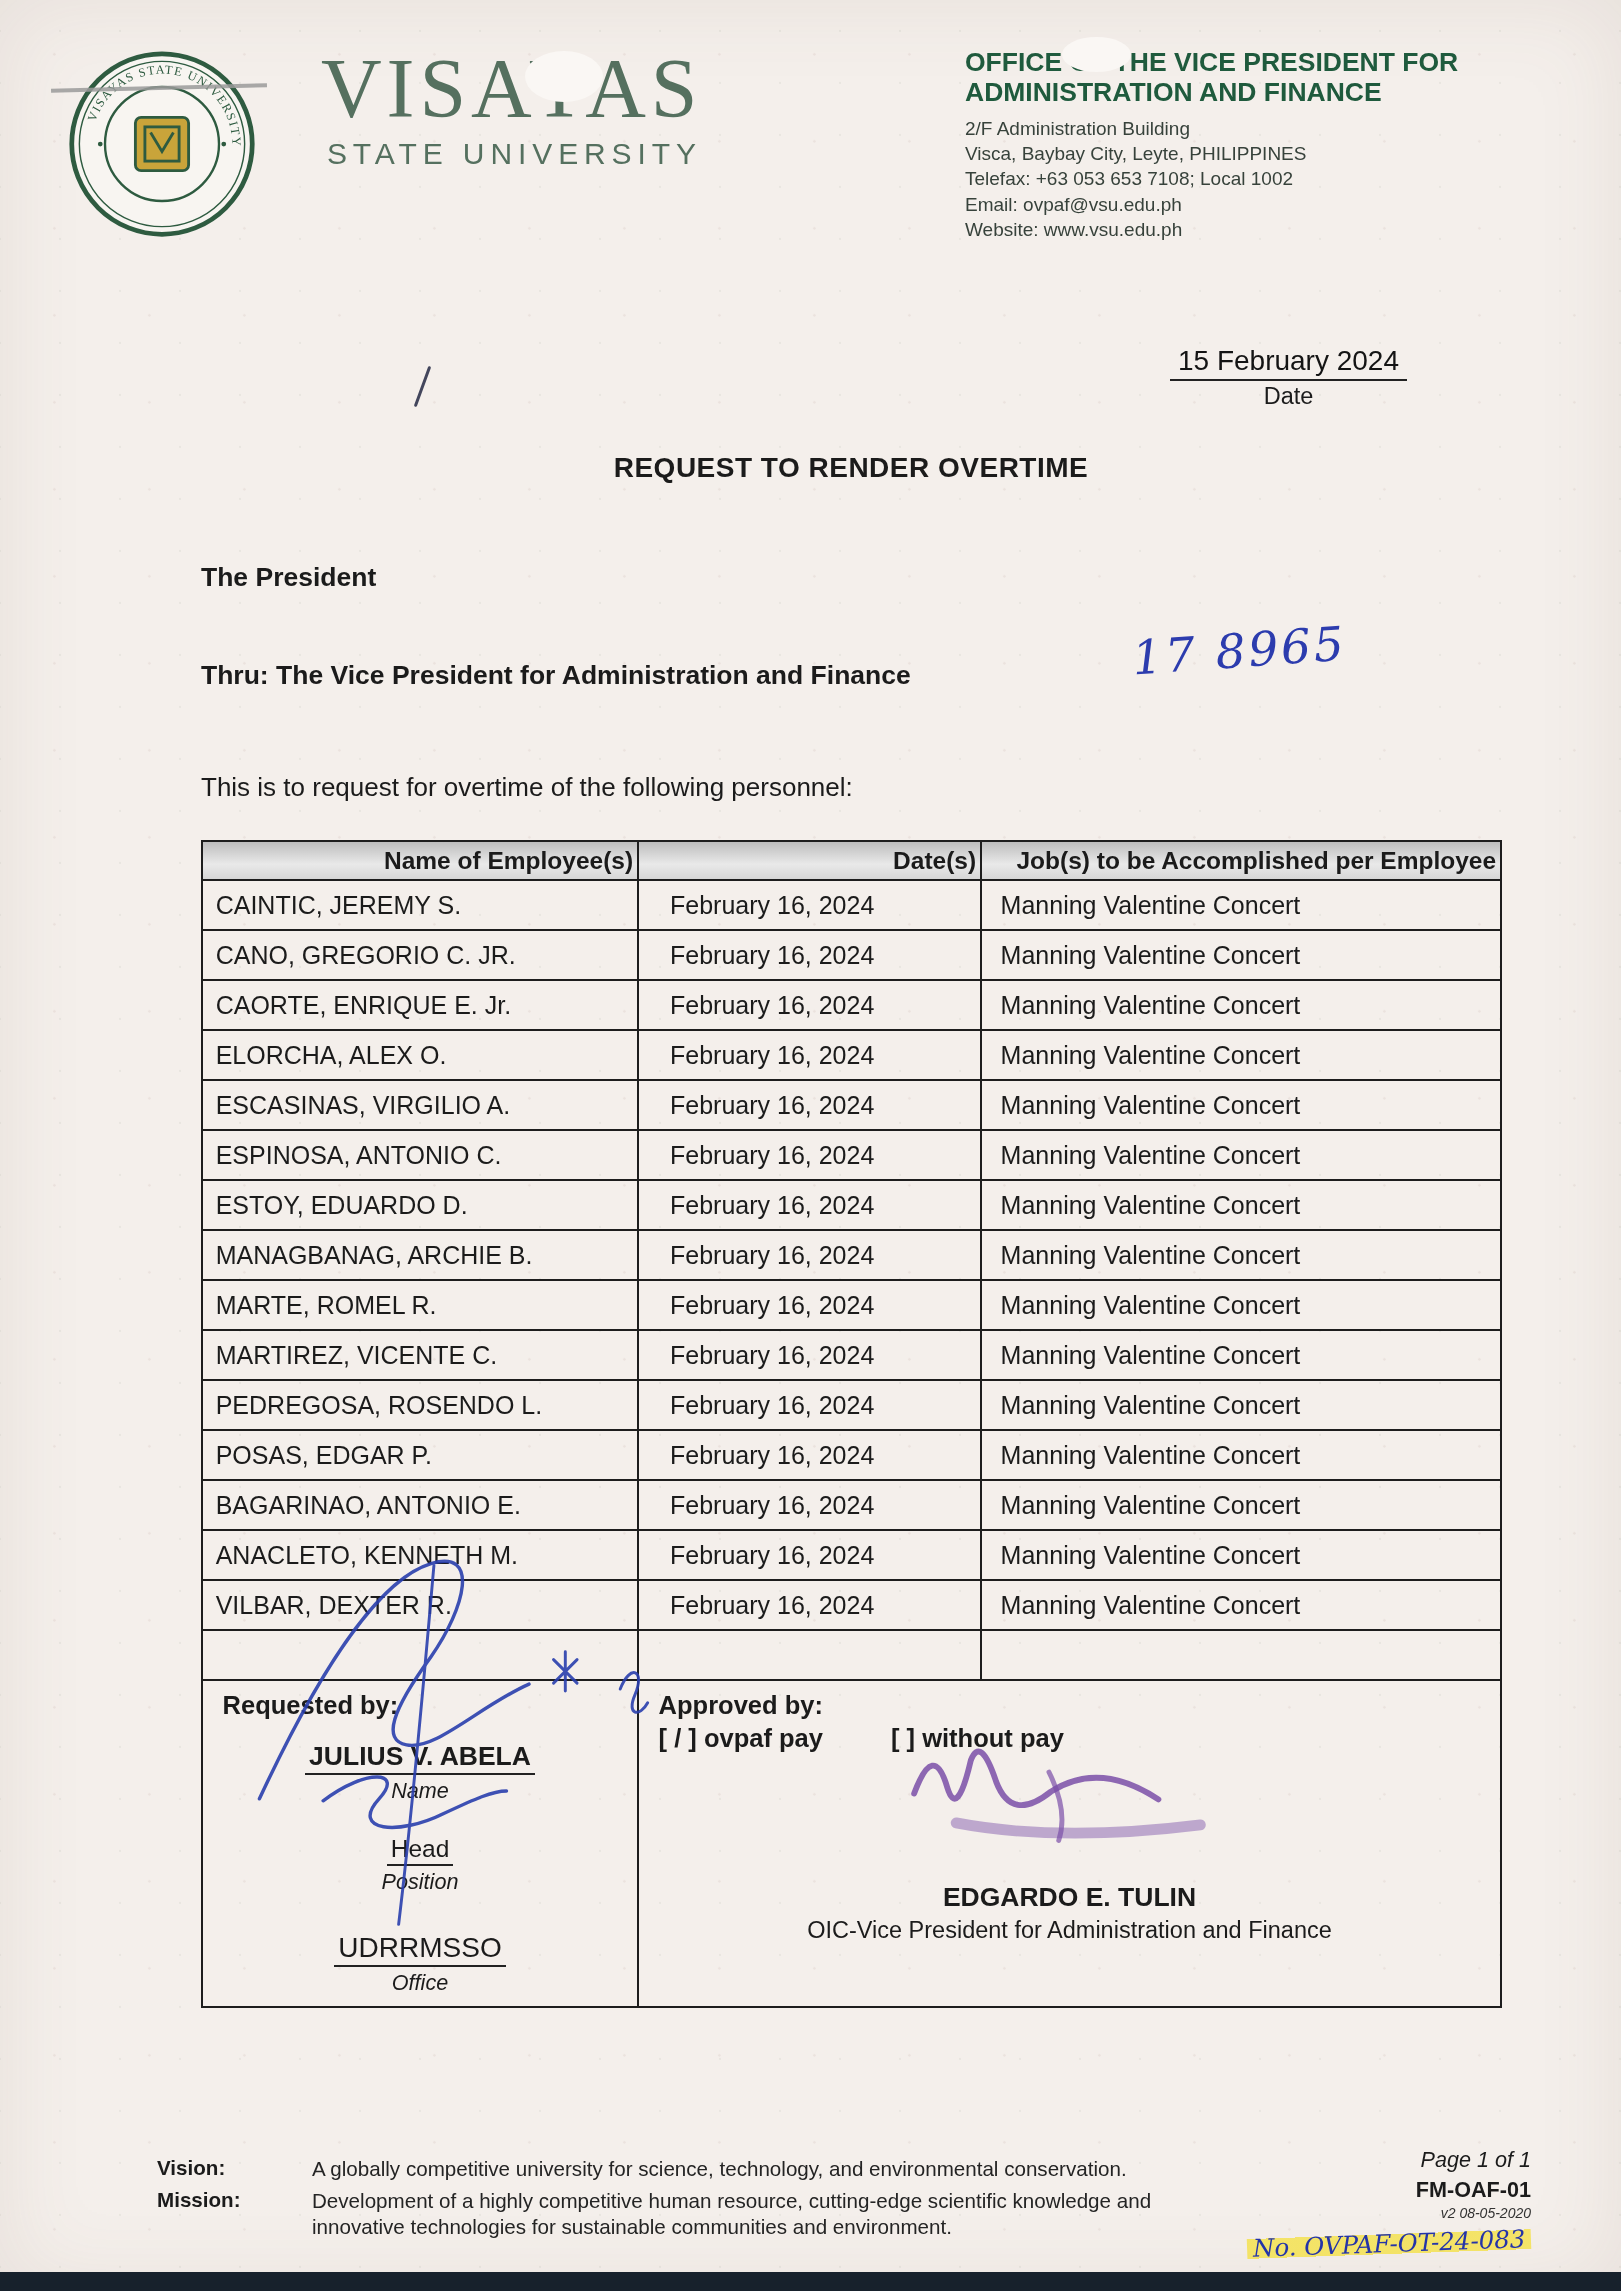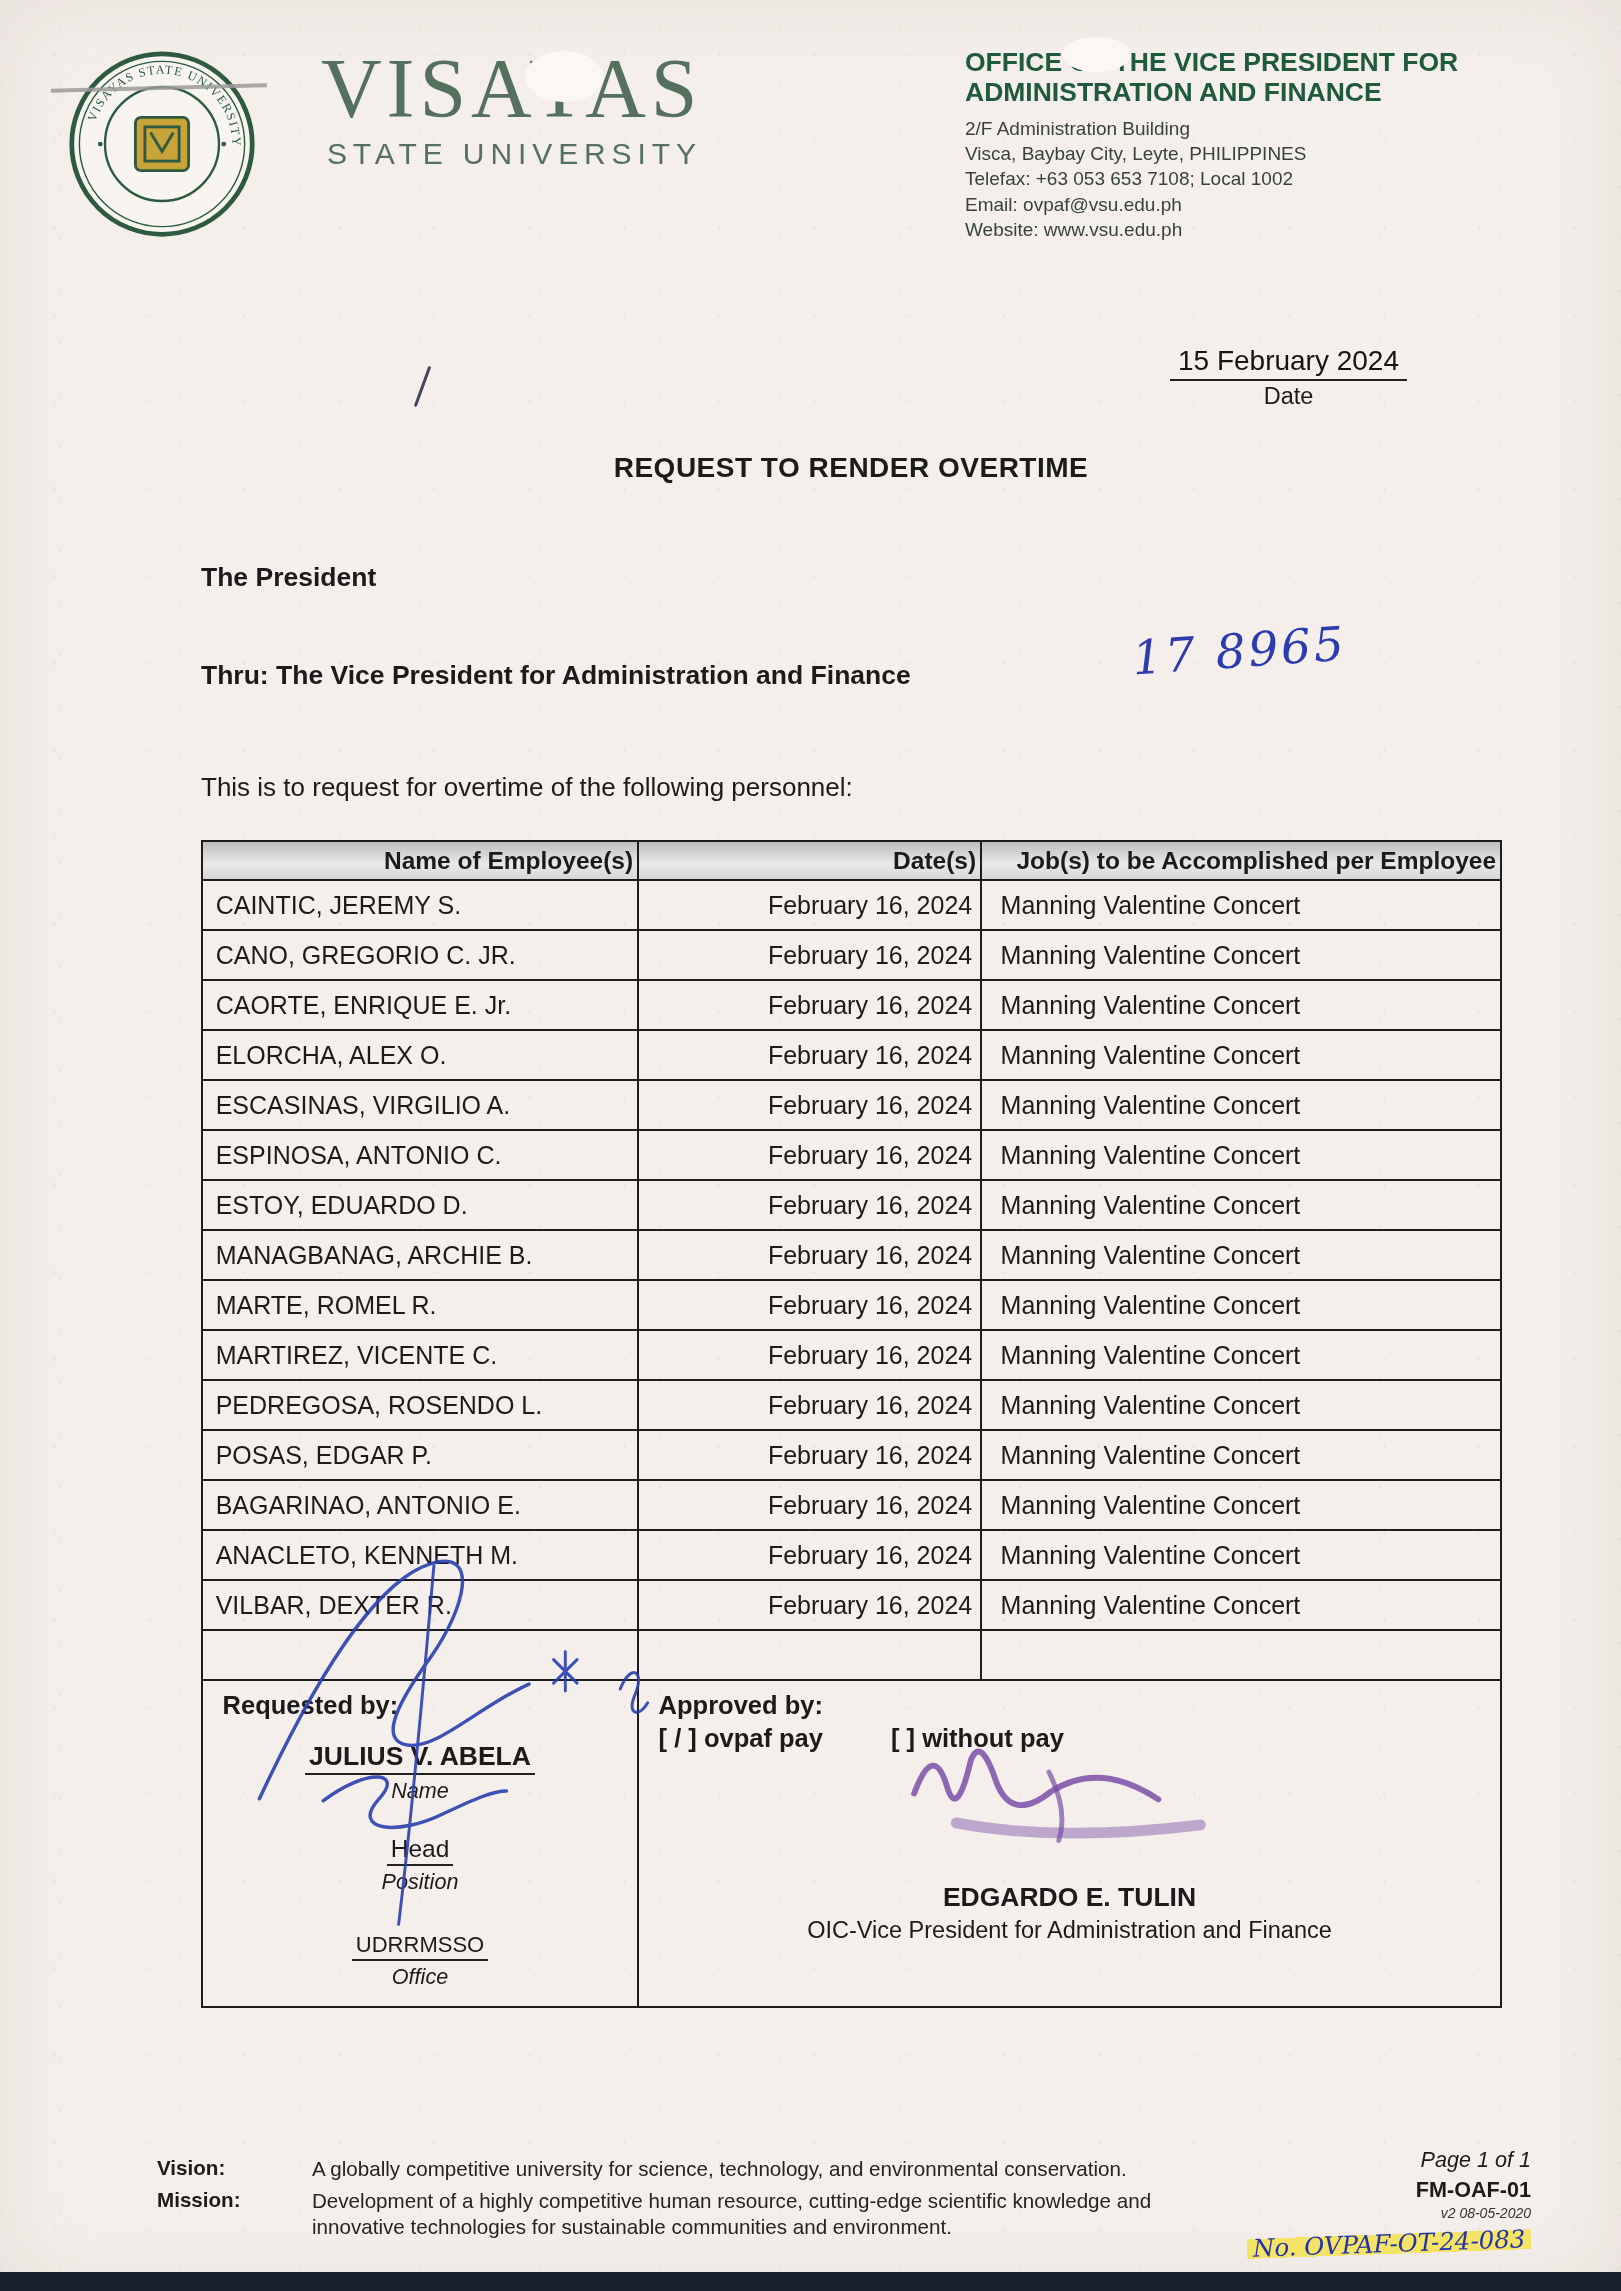--- a/index.html
+++ b/index.html
@@ -35,31 +35,31 @@
   .addressee{position:absolute;left:201px;top:562px;font-size:26.5px;font-weight:bold;}
   .thru-line{position:absolute;left:201px;top:660px;font-size:26.5px;font-weight:bold;}
   .handwritten-number{position:absolute;left:1132px;top:623px;font-family:"DejaVu Serif",serif;font-style:italic;font-size:47px;color:#2c3cae;transform:rotate(-4deg);letter-spacing:2.9px;}
   .intro-line{position:absolute;left:201px;top:772px;font-size:26px;}
   
   .main-table{position:absolute;left:201px;top:840px;width:1300px;border-collapse:collapse;table-layout:fixed;}
   .main-table th,.main-table td{border:2px solid #1d1d1d;}
   .main-table th{height:33px;font-size:24.5px;font-weight:bold;text-align:right;background:linear-gradient(180deg,#bdbdbd 0%,#e9e9e9 60%,#d6d6d6 100%);padding:2px 3.9px;}
   .main-table td{height:44px;font-size:25px;vertical-align:middle;padding:2px 7.8px;}
   td.col-name{padding-left:12.7px;}
-  td.col-date{padding-left:2px;text-align:right;}
+  td.col-date{padding-left:31px;}
   td.col-job{padding-left:18.6px;}
   .sig-row td{vertical-align:top;height:321px;}
   .sig-label{font-size:25.5px;font-weight:bold;padding:7.8px 0 0 11.8px;}
   .sig-stack{text-align:center;margin-top:21.6px;}
   .underline{border-bottom:2px solid #222;display:inline-block;padding:0 3.9px 1px 3.9px;}
   .italic{font-style:italic;}
   .sig-name{font-size:26.5px;font-weight:bold;}
   .sig-sub{font-size:21.6px;margin-top:2.9px;}
   .sig-pos{font-size:24.5px;margin-top:31px;}
-  .sig-office{font-size:22px;margin-top:37px;}
+  .sig-office{font-size:28px;margin-top:37px;}
   .pay-line{font-size:25.5px;font-weight:bold;padding:3.9px 0 0 11.8px;}
   .pay-gap{margin-left:61px;}
   .approver-block{text-align:center;margin-top:129px;}
   .approver-title{font-size:23.5px;margin-top:3.9px;}
   
   .sig-julius{position:absolute;left:230px;top:1534px;width:451px;height:412px;pointer-events:none;}
   .sig-tulin{position:absolute;left:902px;top:1733px;width:333px;height:127px;pointer-events:none;}
   
   .footer-left{position:absolute;left:157px;top:2156px;width:1059px;font-size:20.6px;}
   .footer-row{display:flex;margin-bottom:4.9px;}

